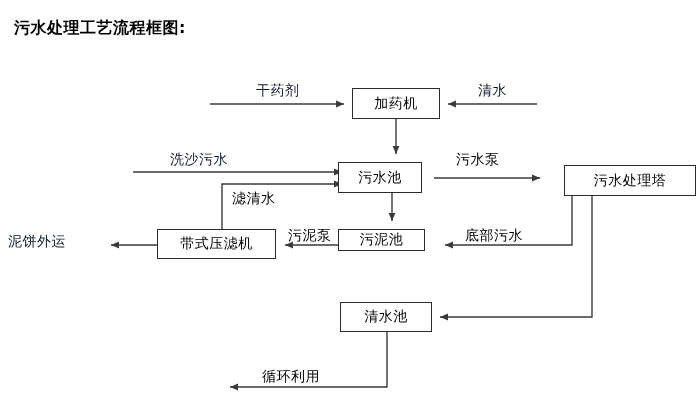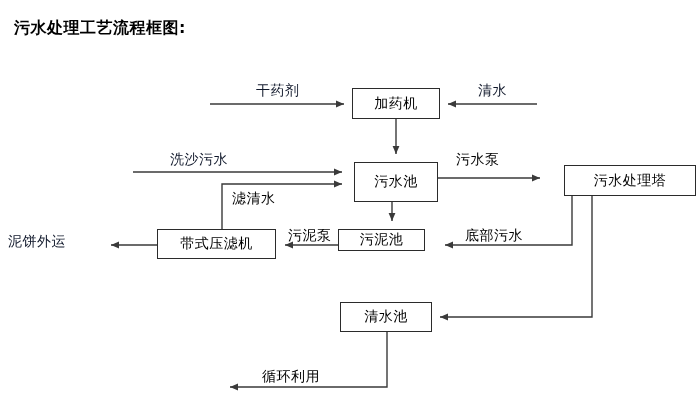--- a/index.html
+++ b/index.html
@@ -111,21 +111,21 @@
       <path d="M592,196 L592,317 L440,317" marker-end="url(#arrowL)"></path>
 
       <path d="M387,332 L387,387 L230,387" marker-end="url(#arrowL)"></path>
     </g>
   </svg>
 
   <div class="node" style="left:352px; top:88px; width:88px; height:31px;">
     <span>加药机</span>
   </div>
 
-  <div class="node" style="left:354px; top:162px; width:84px; height:40px;">
+  <div class="node" style="left:338px; top:162px; width:84px; height:31px;">
     <span>污水池</span>
   </div>
 
   <div class="node" style="left:564px; top:165px; width:132px; height:31px;">
     <span>污水处理塔</span>
   </div>
 
   <div class="node" style="left:157px; top:229px; width:119px; height:30px;text-align:right;">
     <span>带式压滤机</span>
   </div>

